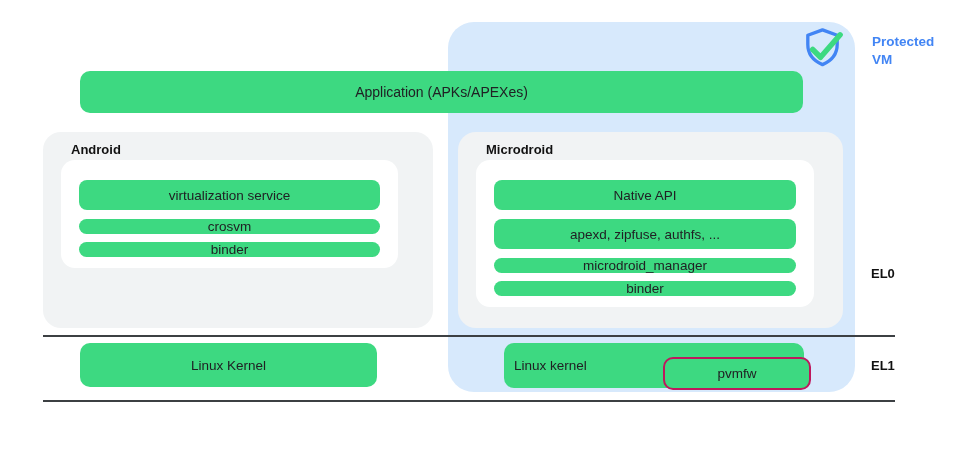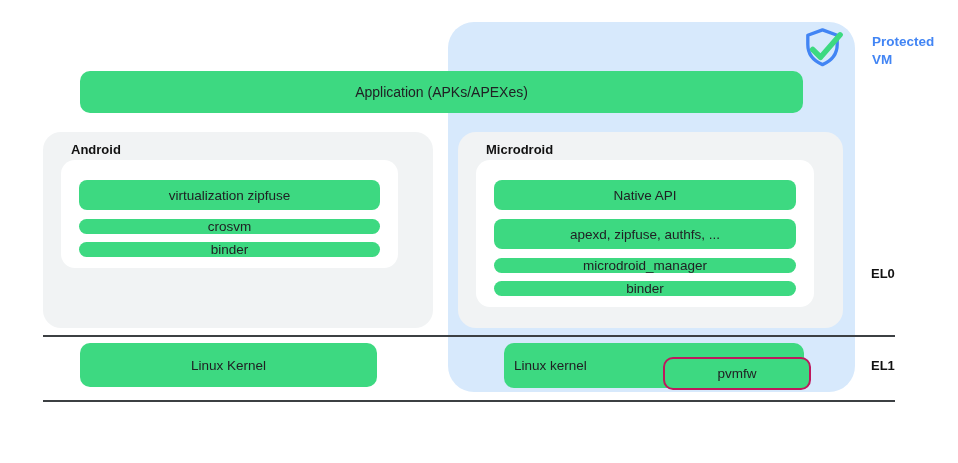--- a/index.html
+++ b/index.html
@@ -98,21 +98,21 @@
   <div class="pvm-label">Protected VM</div>
 
   <div class="gbar app-bar">
     <span>Application (APKs/APEXes)</span>
   </div>
 
   <div class="group android">
     <div class="group-title">Android</div>
     <div class="panel">
       <div class="blk">
-        <span>virtualization zipfuse</span>
+        <span>virtualization service</span>
       </div>
       <div class="blk-row">
         <div class="blk">
           <span>crosvm</span>
         </div>
         <div class="blk">
           <span>binder</span>
         </div>
       </div>
     </div>

